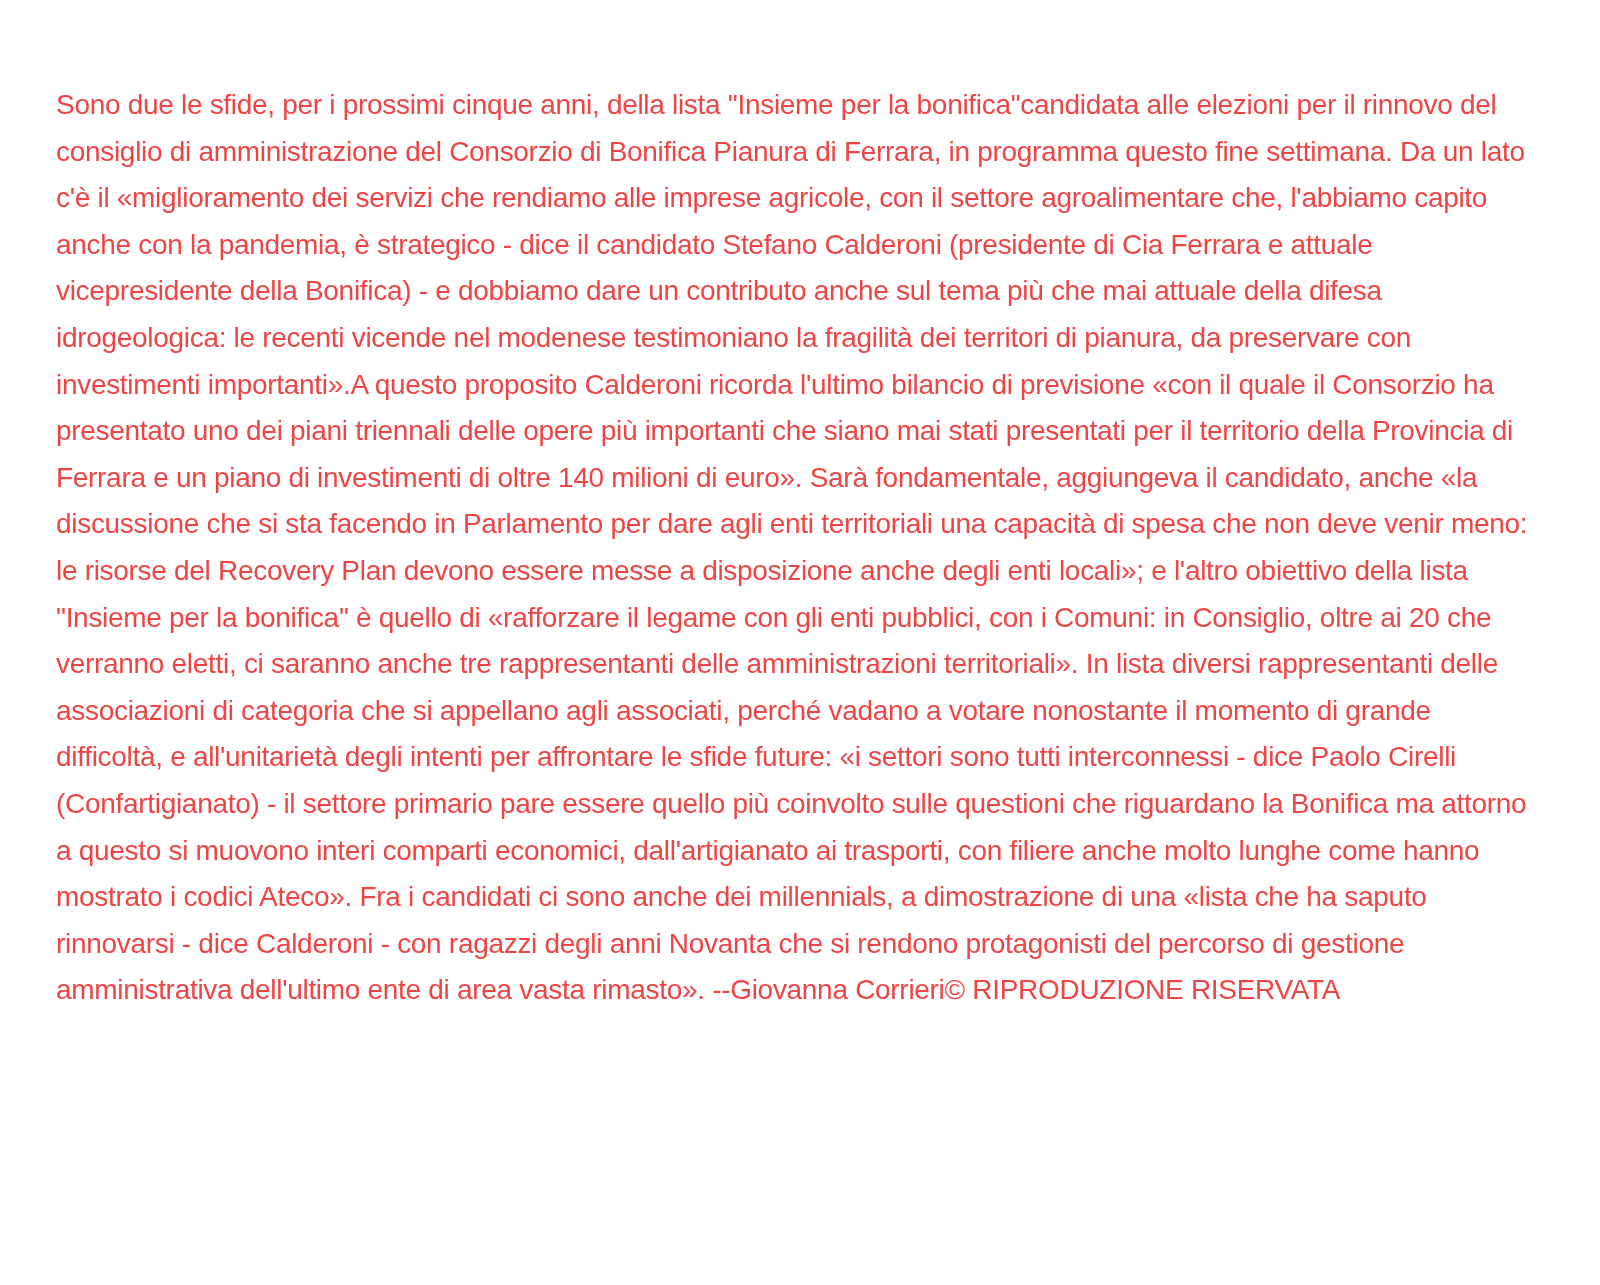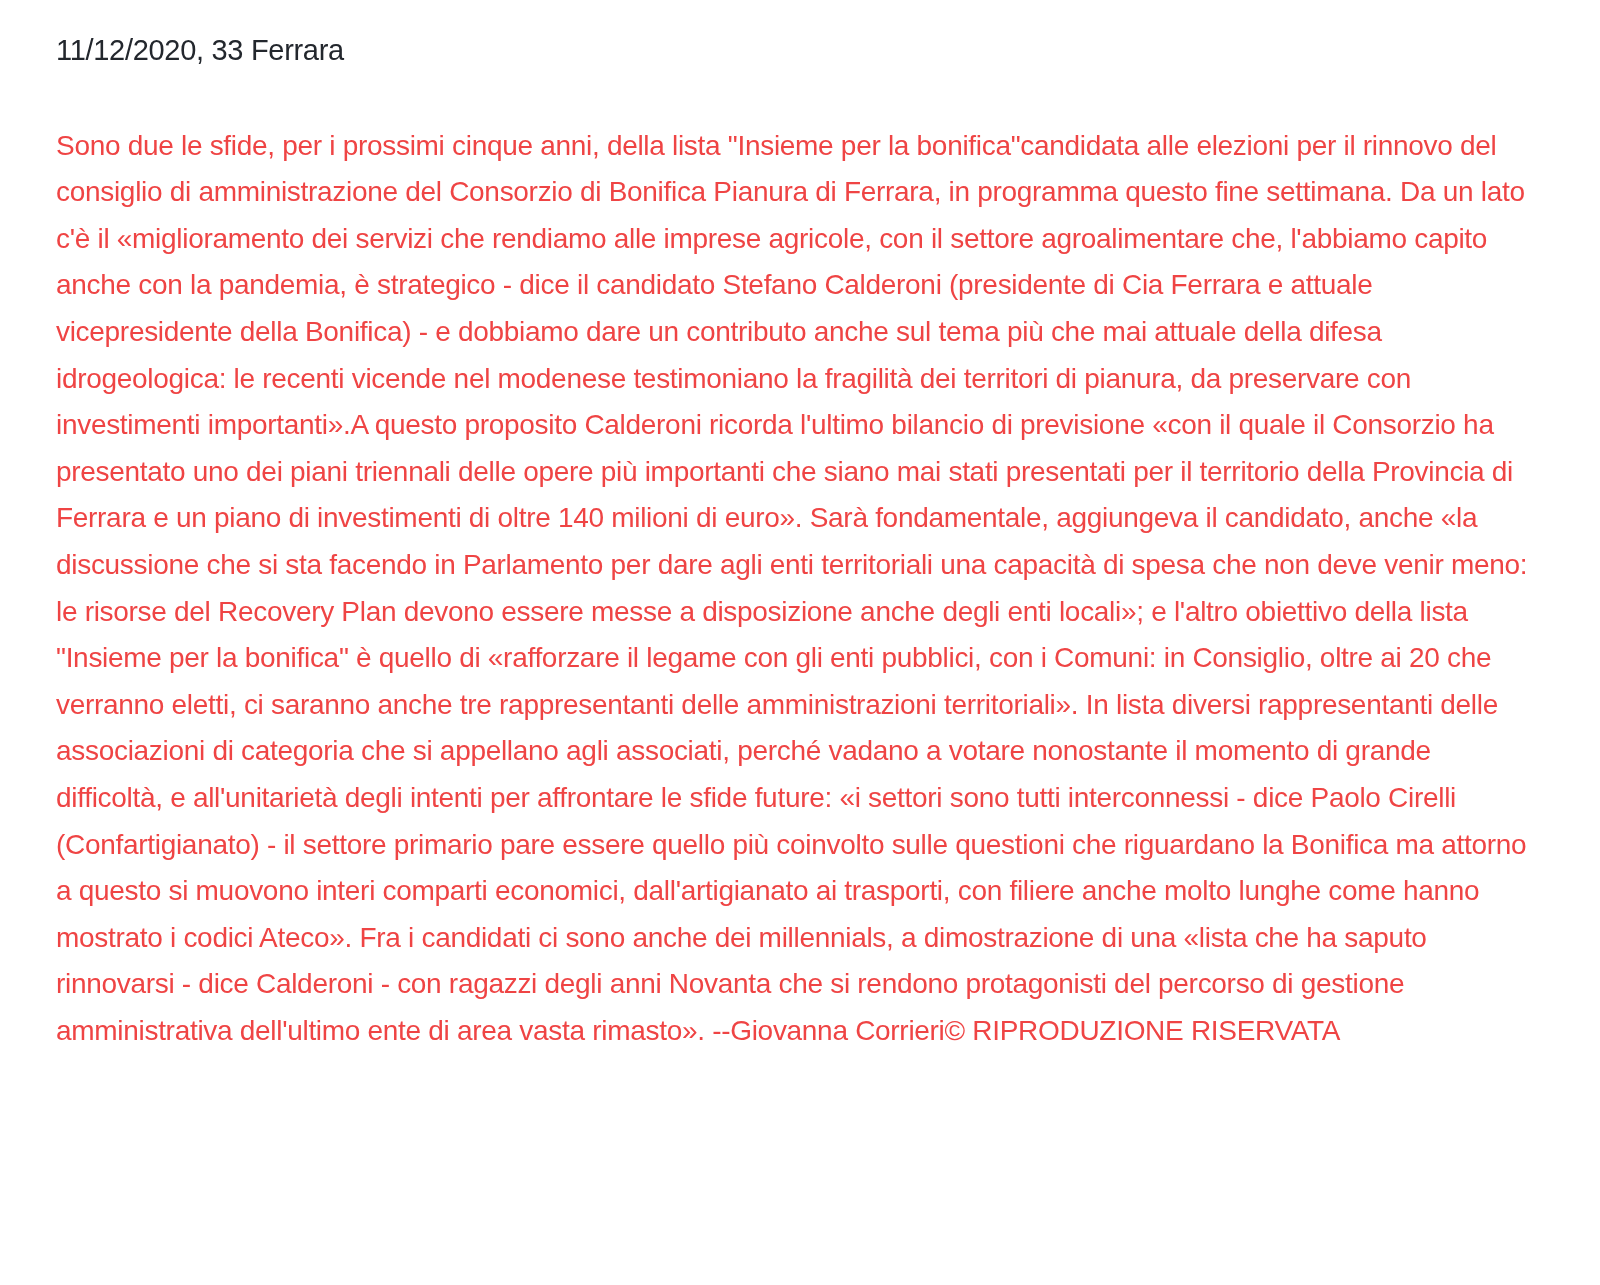--- a/index.html
+++ b/index.html
@@ -38,15 +38,14 @@
     font-weight: 400;
     line-height: 46.6px;
     color: #ef4444;
     letter-spacing: -0.3px;
   }
 </style>
 </head>
 <body>
 
 <div class="article">
-  <div class="dateline">11/12/2020, 33 Ferrara</div>
   <p class="body-text">Sono due le sfide, per i prossimi cinque anni, della lista "Insieme per la bonifica"candidata alle elezioni per il rinnovo del consiglio di amministrazione del Consorzio di Bonifica Pianura di Ferrara, in programma questo fine settimana. Da un lato c'è il «miglioramento dei servizi che rendiamo alle imprese agricole, con il settore agroalimentare che, l'abbiamo capito anche con la pandemia, è strategico - dice il candidato Stefano Calderoni (presidente di Cia Ferrara e attuale vicepresidente della Bonifica) - e dobbiamo dare un contributo anche sul tema più che mai attuale della difesa idrogeologica: le recenti vicende nel modenese testimoniano la fragilità dei territori di pianura, da preservare con investimenti importanti».A questo proposito Calderoni ricorda l'ultimo bilancio di previsione «con il quale il Consorzio ha presentato uno dei piani triennali delle opere più importanti che siano mai stati presentati per il territorio della Provincia di Ferrara e un piano di investimenti di oltre 140 milioni di euro». Sarà fondamentale, aggiungeva il candidato, anche «la discussione che si sta facendo in Parlamento per dare agli enti territoriali una capacità di spesa che non deve venir meno: le risorse del Recovery Plan devono essere messe a disposizione anche degli enti locali»; e l'altro obiettivo della lista "Insieme per la bonifica" è quello di «rafforzare il legame con gli enti pubblici, con i Comuni: in Consiglio, oltre ai 20 che verranno eletti, ci saranno anche tre rappresentanti delle amministrazioni territoriali». In lista diversi rappresentanti delle associazioni di categoria che si appellano agli associati, perché vadano a votare nonostante il momento di grande difficoltà, e all'unitarietà degli intenti per affrontare le sfide future: «i settori sono tutti interconnessi - dice Paolo Cirelli (Confartigianato) - il settore primario pare essere quello più coinvolto sulle questioni che riguardano la Bonifica ma attorno a questo si muovono interi comparti economici, dall'artigianato ai trasporti, con filiere anche molto lunghe come hanno mostrato i codici Ateco». Fra i candidati ci sono anche dei millennials, a dimostrazione di una «lista che ha saputo rinnovarsi - dice Calderoni - con ragazzi degli anni Novanta che si rendono protagonisti del percorso di gestione amministrativa dell'ultimo ente di area vasta rimasto». --Giovanna Corrieri© RIPRODUZIONE RISERVATA</p>
 </div>
 
 </body></html>

